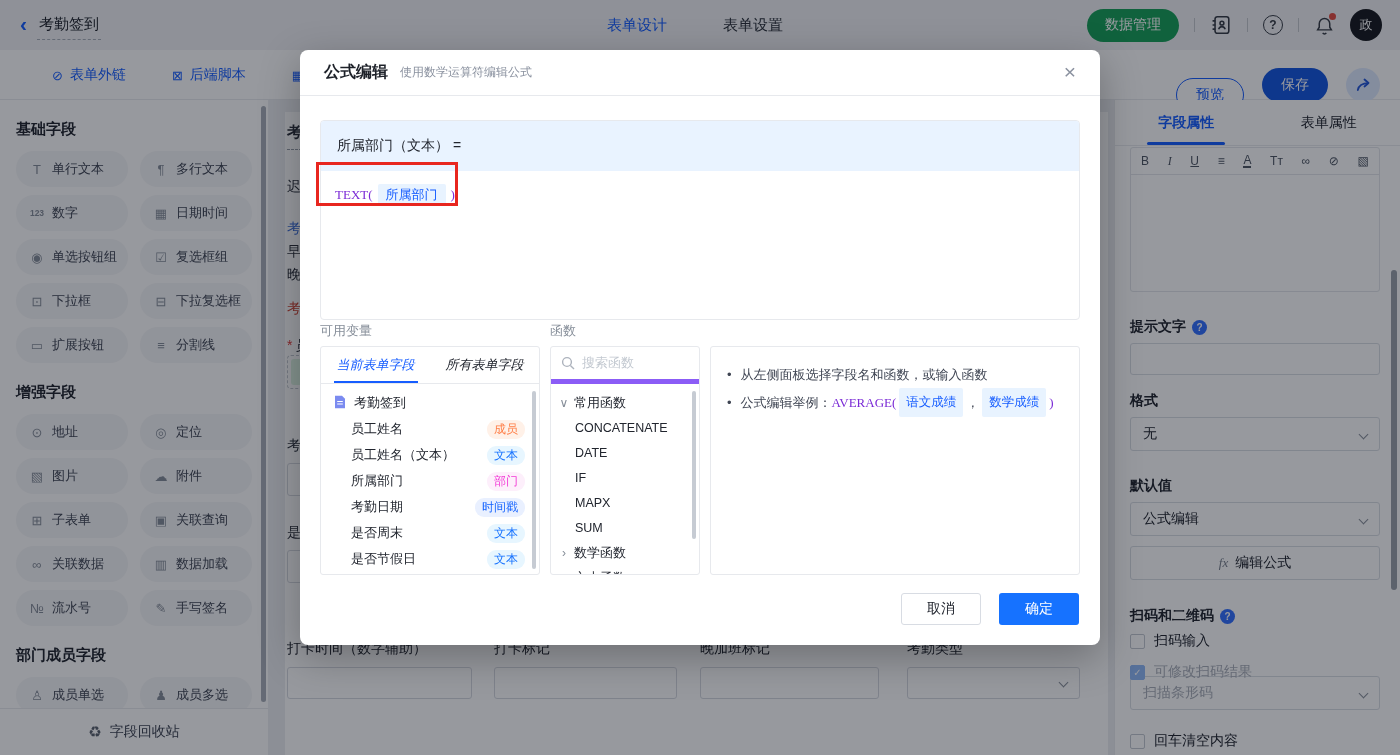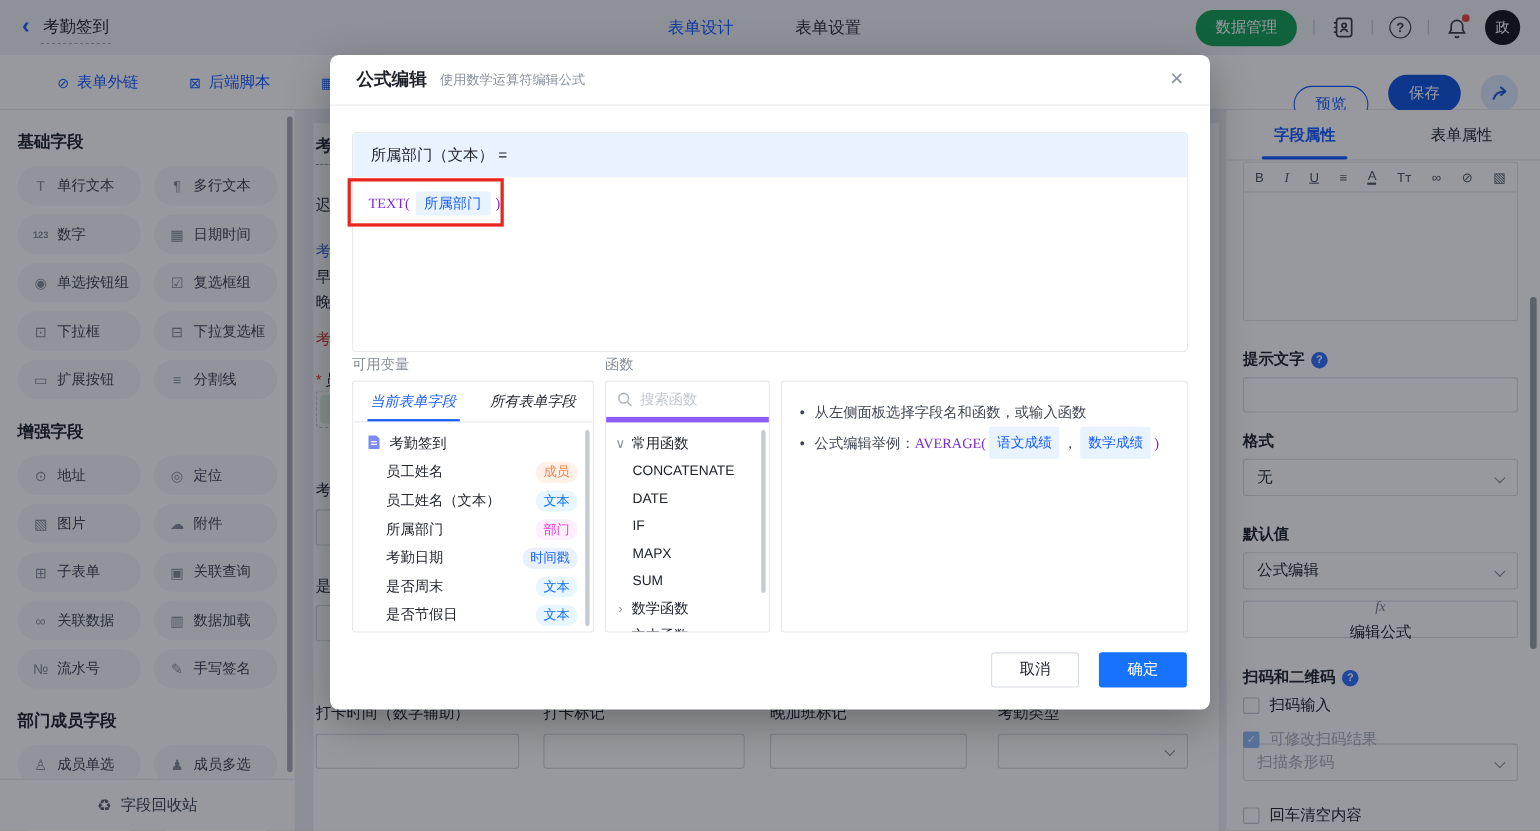--- a/index.html
+++ b/index.html
@@ -73,37 +73,37 @@
   .rt-ic{font-size:12px;color:#4e5663;cursor:pointer;}
   .rt-i{font-style:italic;font-family:"Liberation Serif",serif;}
   .rt-u{text-decoration:underline;}
   .rt-a{border-bottom:2px solid #4e5663;line-height:1;}
   .rp-label{position:absolute;left:15px;font-size:14px;font-weight:700;color:#21252e;display:flex;align-items:center;gap:6px;}
   .q-circle{width:15px;height:15px;border-radius:50%;background:#3370ff;color:#fff;font-size:10px;font-weight:700;display:flex;align-items:center;justify-content:center;}
   .rp-input{position:absolute;left:15px;width:250px;height:32px;border:1px solid #dadee4;border-radius:3px;background:#fff;}
   .rp-select{position:absolute;left:15px;width:250px;height:34px;border:1px solid #dadee4;border-radius:3px;background:#fff;display:flex;align-items:center;padding:0 12px;font-size:14px;color:#21252e;}
   .rp-select .chev{top:13px;}
   .sel-disabled{color:#a9aeb8;}
-  .fx-btn{position:absolute;left:15px;top:446px;width:250px;height:34px;border:1px solid #dadee4;border-radius:3px;background:#fff;display:flex;align-items:center;justify-content:center;gap:7px;font-size:14px;color:#21252e;cursor:pointer;flex-direction:column;}
+  .fx-btn{position:absolute;left:15px;top:446px;width:250px;height:34px;border:1px solid #dadee4;border-radius:3px;background:#fff;display:flex;align-items:center;justify-content:center;gap:7px;font-size:14px;color:#21252e;cursor:pointer;}
   .fx{font-family:"Liberation Serif",serif;font-style:italic;color:#7a828e;font-size:13px;}
   .cb-row{position:absolute;left:15px;display:flex;align-items:center;gap:9px;font-size:14px;color:#21252e;cursor:pointer;}
   .cb-box{width:15px;height:15px;border:1px solid #c3c8d0;border-radius:2px;background:#fff;display:flex;align-items:center;justify-content:center;font-size:10px;color:#fff;}
   .cb-box.checked{background:#8fb8f7;border-color:#8fb8f7;}
   .cb-row.disabled .cb-lb{color:#a9aeb8;}
   .rp-thumb{position:absolute;right:3px;top:170px;width:6px;height:320px;border-radius:3px;background:#99a0a9;}
 
   
   .overlay{position:absolute;inset:0;background:rgba(6,12,24,0.42);z-index:30;}
   .modal{position:absolute;left:300px;top:50px;width:800px;height:595px;background:#fff;border-radius:8px;z-index:40;box-shadow:0 12px 40px rgba(0,0,0,.28);}
   .m-head{height:46px;border-bottom:1px solid #e7e9ed;display:flex;align-items:center;padding:0 24px;gap:12px;}
   .m-title{font-size:16px;font-weight:700;color:#1d2129;}
   .m-sub{font-size:12px;color:#8a919f;}
   .m-close{position:absolute;right:24px;top:11px;font-size:21px;color:#8a919f;line-height:1;cursor:pointer;}
   .f-box{position:absolute;left:20px;top:70px;width:760px;height:200px;border:1px solid #e7e9ed;border-radius:4px;overflow:hidden;}
-  .f-head{height:40px;background:#e9f3ff;display:flex;align-items:center;padding:0 16px;font-size:14px;color:#21252e;}
+  .f-head{height:50px;background:#e9f3ff;display:flex;align-items:center;padding:0 16px;font-size:14px;color:#21252e;}
   .f-body{padding:13px 14px;display:flex;align-items:center;gap:5px;}
   .purple{font-family:Liberation Serif, serif;font-size:13px;color:#7b2bd6;}
   .chip{background:#e8f3ff;color:#165dff;font-size:13px;padding:2px 8px;border-radius:2px;cursor:pointer;}
   .annotation{position:absolute;left:16px;top:112px;width:142px;height:44px;border:3px solid #e8261f;z-index:5;pointer-events:none;}
   .pane-label{position:absolute;top:272px;font-size:13px;color:#868e99;}
   .pl-var{left:20px;}.pl-func{left:250px;}
   .var-panel,.func-panel,.tips-panel{position:absolute;top:296px;height:229px;border:1px solid #e7e9ed;border-radius:3px;background:#fff;}
   .var-panel{left:20px;width:220px;overflow:hidden;}
   .func-panel{left:250px;width:150px;overflow:hidden;}
   .tips-panel{left:410px;width:370px;}

